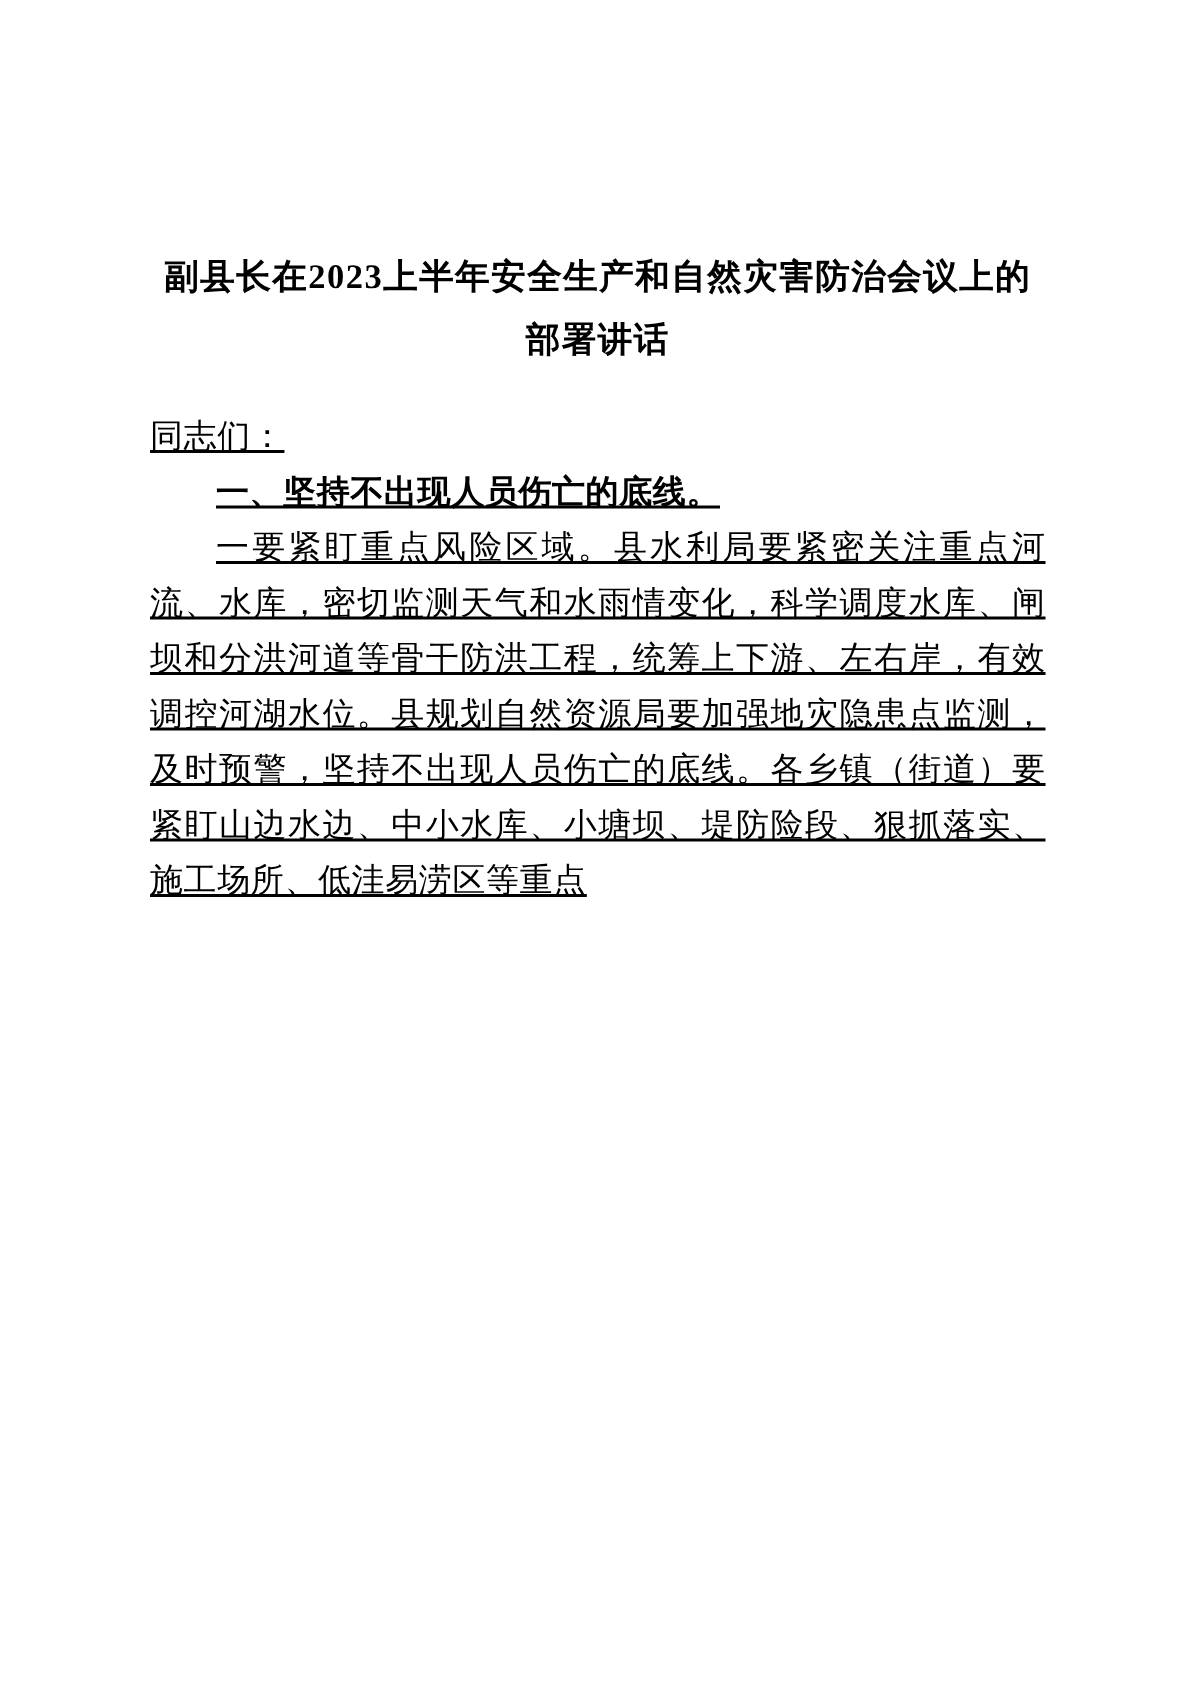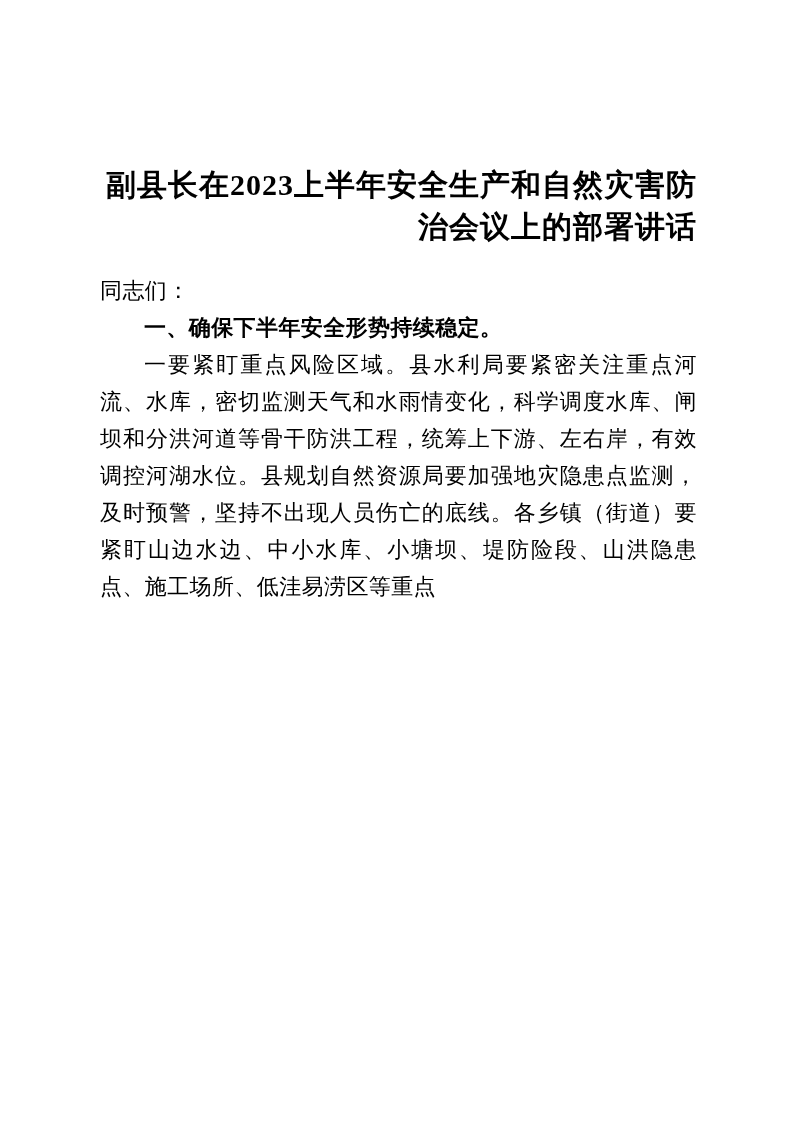--- a/index.html
+++ b/index.html
@@ -15,47 +15,48 @@
     margin: 0;
     background: #ffffff;
     box-sizing: border-box;
     padding: 164px 96px 0 100px;
     font-family: "Liberation Serif", "DejaVu Serif", serif;
     color: #000000;
     overflow: hidden;
   }
   .doc-title {
     margin: 0 0 24px 0;
-    font-size: 30px;
+    font-size: 23px;
     font-weight: 700;
     line-height: 42px;
-    text-align: right;
+    text-align: center;
     letter-spacing: 1px;
   }
   .para {
     margin: 0;
     font-size: 22px;
     line-height: 37px;
     text-align: justify;
     text-justify: inter-character;
     letter-spacing: 0.4px;
+    text-decoration: underline;
   }
   .indent {
     text-indent: 2em;
   }
   .heading {
     font-weight: 700;
   }
 </style>
 </head>
 <body>
 
 <div class="page">
   <h1 class="doc-title">副县长在2023上半年安全生产和自然灾害防治会议上的部署讲话</h1>
 
   <p class="para">同志们：</p>
 
 
-  <p class="para indent heading">一、确保下半年安全形势持续稳定。</p>
+  <p class="para indent heading">一、坚持不出现人员伤亡的底线。</p>
 
 
-  <p class="para indent">一要紧盯重点风险区域。县水利局要紧密关注重点河流、水库，密切监测天气和水雨情变化，科学调度水库、闸坝和分洪河道等骨干防洪工程，统筹上下游、左右岸，有效调控河湖水位。县规划自然资源局要加强地灾隐患点监测，及时预警，坚持不出现人员伤亡的底线。各乡镇（街道）要紧盯山边水边、中小水库、小塘坝、堤防险段、山洪隐患点、施工场所、低洼易涝区等重点</p>
+  <p class="para indent">一要紧盯重点风险区域。县水利局要紧密关注重点河流、水库，密切监测天气和水雨情变化，科学调度水库、闸坝和分洪河道等骨干防洪工程，统筹上下游、左右岸，有效调控河湖水位。县规划自然资源局要加强地灾隐患点监测，及时预警，坚持不出现人员伤亡的底线。各乡镇（街道）要紧盯山边水边、中小水库、小塘坝、堤防险段、狠抓落实、施工场所、低洼易涝区等重点</p>
 </div>
 
 </body></html>

